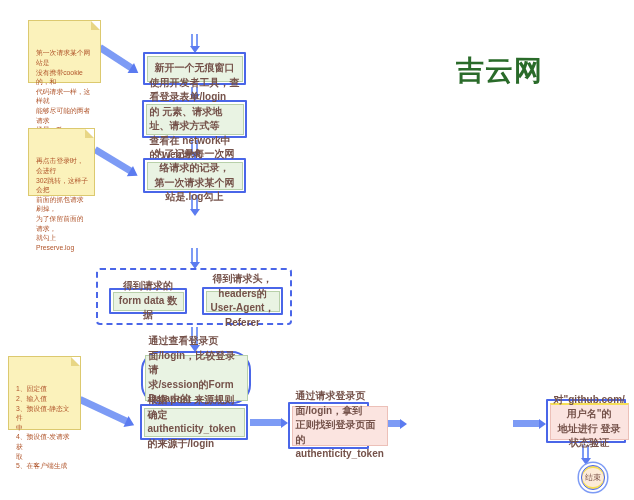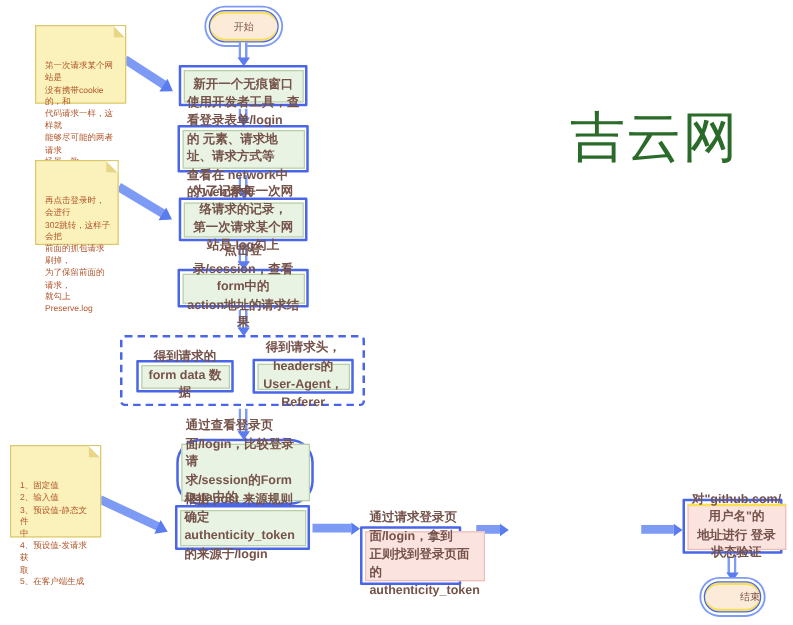--- a/index.html
+++ b/index.html
@@ -13,22 +13,22 @@
     --terminal-fill:#fdebd9;
     --watermark:#2a6b2a;
   }
   html,body{margin:0;padding:0;background:#fff;}
   #canvas{
     position:relative;width:634px;height:500px;background:#ffffff;overflow:hidden;
     font-family:"Liberation Sans", sans-serif;
   }
   
   .watermark{
-    position:absolute;left:456px;top:52px;font-size:44px;font-weight:normal;
-    color:var(--watermark);letter-spacing:1px;white-space:nowrap;margin-top:29px;
+    position:absolute;left:456px;top:52px;font-size:28px;font-weight:bold;
+    color:var(--watermark);letter-spacing:1px;white-space:nowrap;
   }
   
   .terminal{
     position:absolute;border:1.5px solid var(--node-border);border-radius:13px;
     background:var(--terminal-fill);
     box-shadow:0 0 0 2px #fff,0 0 0 3.5px var(--arrow),
                inset 0 2px 0 var(--yellow-accent),inset 0 -2px 0 var(--yellow-accent);
     display:flex;align-items:center;justify-content:center;
     font-size:8px;color:#7a5148;box-sizing:border-box;
   }
@@ -88,23 +88,20 @@
     border-left:9px solid var(--arrowhead);
   }
 </style>
 </head>
 <body>
 
 <div id="canvas">
 
   <div class="watermark">吉云网</div>
 
-  <div class="terminal" style="left:167px;top:8px;width:56px;height:26px;">
-    <span>开始</span>
-  </div>
 
   <div class="vline" style="left:191px;top:34px;height:13px;"></div>
   <div class="vline" style="left:191px;top:87px;height:8px;"></div>
   <div class="vline" style="left:191px;top:140px;height:13px;"></div>
   <div class="vline" style="left:191px;top:195px;height:15px;"></div>
   <div class="vline" style="left:191px;top:248px;height:15px;"></div>
   <div class="vline" style="left:191px;top:327px;height:19px;"></div>
   <div class="vline" style="left:191px;top:394px;height:6px;"></div>
   <div class="vline" style="left:582px;top:445px;height:14px;"></div>
 
@@ -124,24 +121,20 @@
     <div class="inner">使用开发者工具，查看登录表单/login
 的 元素、请求地址、请求方式等
 查看在 network中的 web请求</div>
   </div>
 
   <div class="node green" style="left:143px;top:158px;width:103px;height:35px;">
     <div class="inner">为了记录每一次网络请求的记录，
 第一次请求某个网站是.log勾上</div>
   </div>
 
-  <div class="node green" style="left:142px;top:215px;width:105px;height:31px;">
-    <div class="inner">点击登录/session，查看form中的
-action地址的请求结果</div>
-  </div>
 
   <div class="dashed" style="left:96px;top:268px;width:196px;height:57px;">
     <div class="node green" style="left:11px;top:18px;width:78px;height:26px;">
       <div class="inner">得到请求的 form data 数据</div>
     </div>
     <div class="node green" style="left:104px;top:17px;width:81px;height:28px;">
       <div class="inner">得到请求头，headers的
 User-Agent，Referer</div>
     </div>
   </div>
@@ -150,33 +143,33 @@
     <div class="inner">通过查看登录页面/login，比较登录请
 求/session的Form Data中的
 authenticity_token</div>
   </div>
 
   <div class="node green ta-l" style="left:140px;top:404px;width:108px;height:36px;">
     <div class="inner">根据 post 来源规则确定
 authenticity_token的来源于/login</div>
   </div>
 
-  <div class="node pink ta-l" style="left:288px;top:402px;width:81px;height:47px;margin-top:19px;">
+  <div class="node pink ta-l" style="left:288px;top:402px;width:81px;height:47px;">
     <div class="inner">通过请求登录页面/login，拿到
 正则找到登录页面的
 authenticity_token</div>
   </div>
 
 
   <div class="node pink strip" style="left:546px;top:399px;width:80px;height:44px;">
     <div class="inner">对"github.com/用户名"的
 地址进行 登录状态验证</div>
   </div>
 
-  <div class="terminal" style="left:563px;top:465px;width:46px;height:25px;justify-content:flex-end;">
+  <div class="terminal" style="left:581px;top:465px;width:24px;height:25px;">
     <span>结束</span>
   </div>
 
   <div class="note" style="left:28px;top:20px;width:73px;height:63px;">
     <span class="fold"></span>
     <span>第一次请求某个网站是
 没有携带cookie的，和
 代码请求一样，这样就
 能够尽可能的两者请求
 场景一致。</span>

